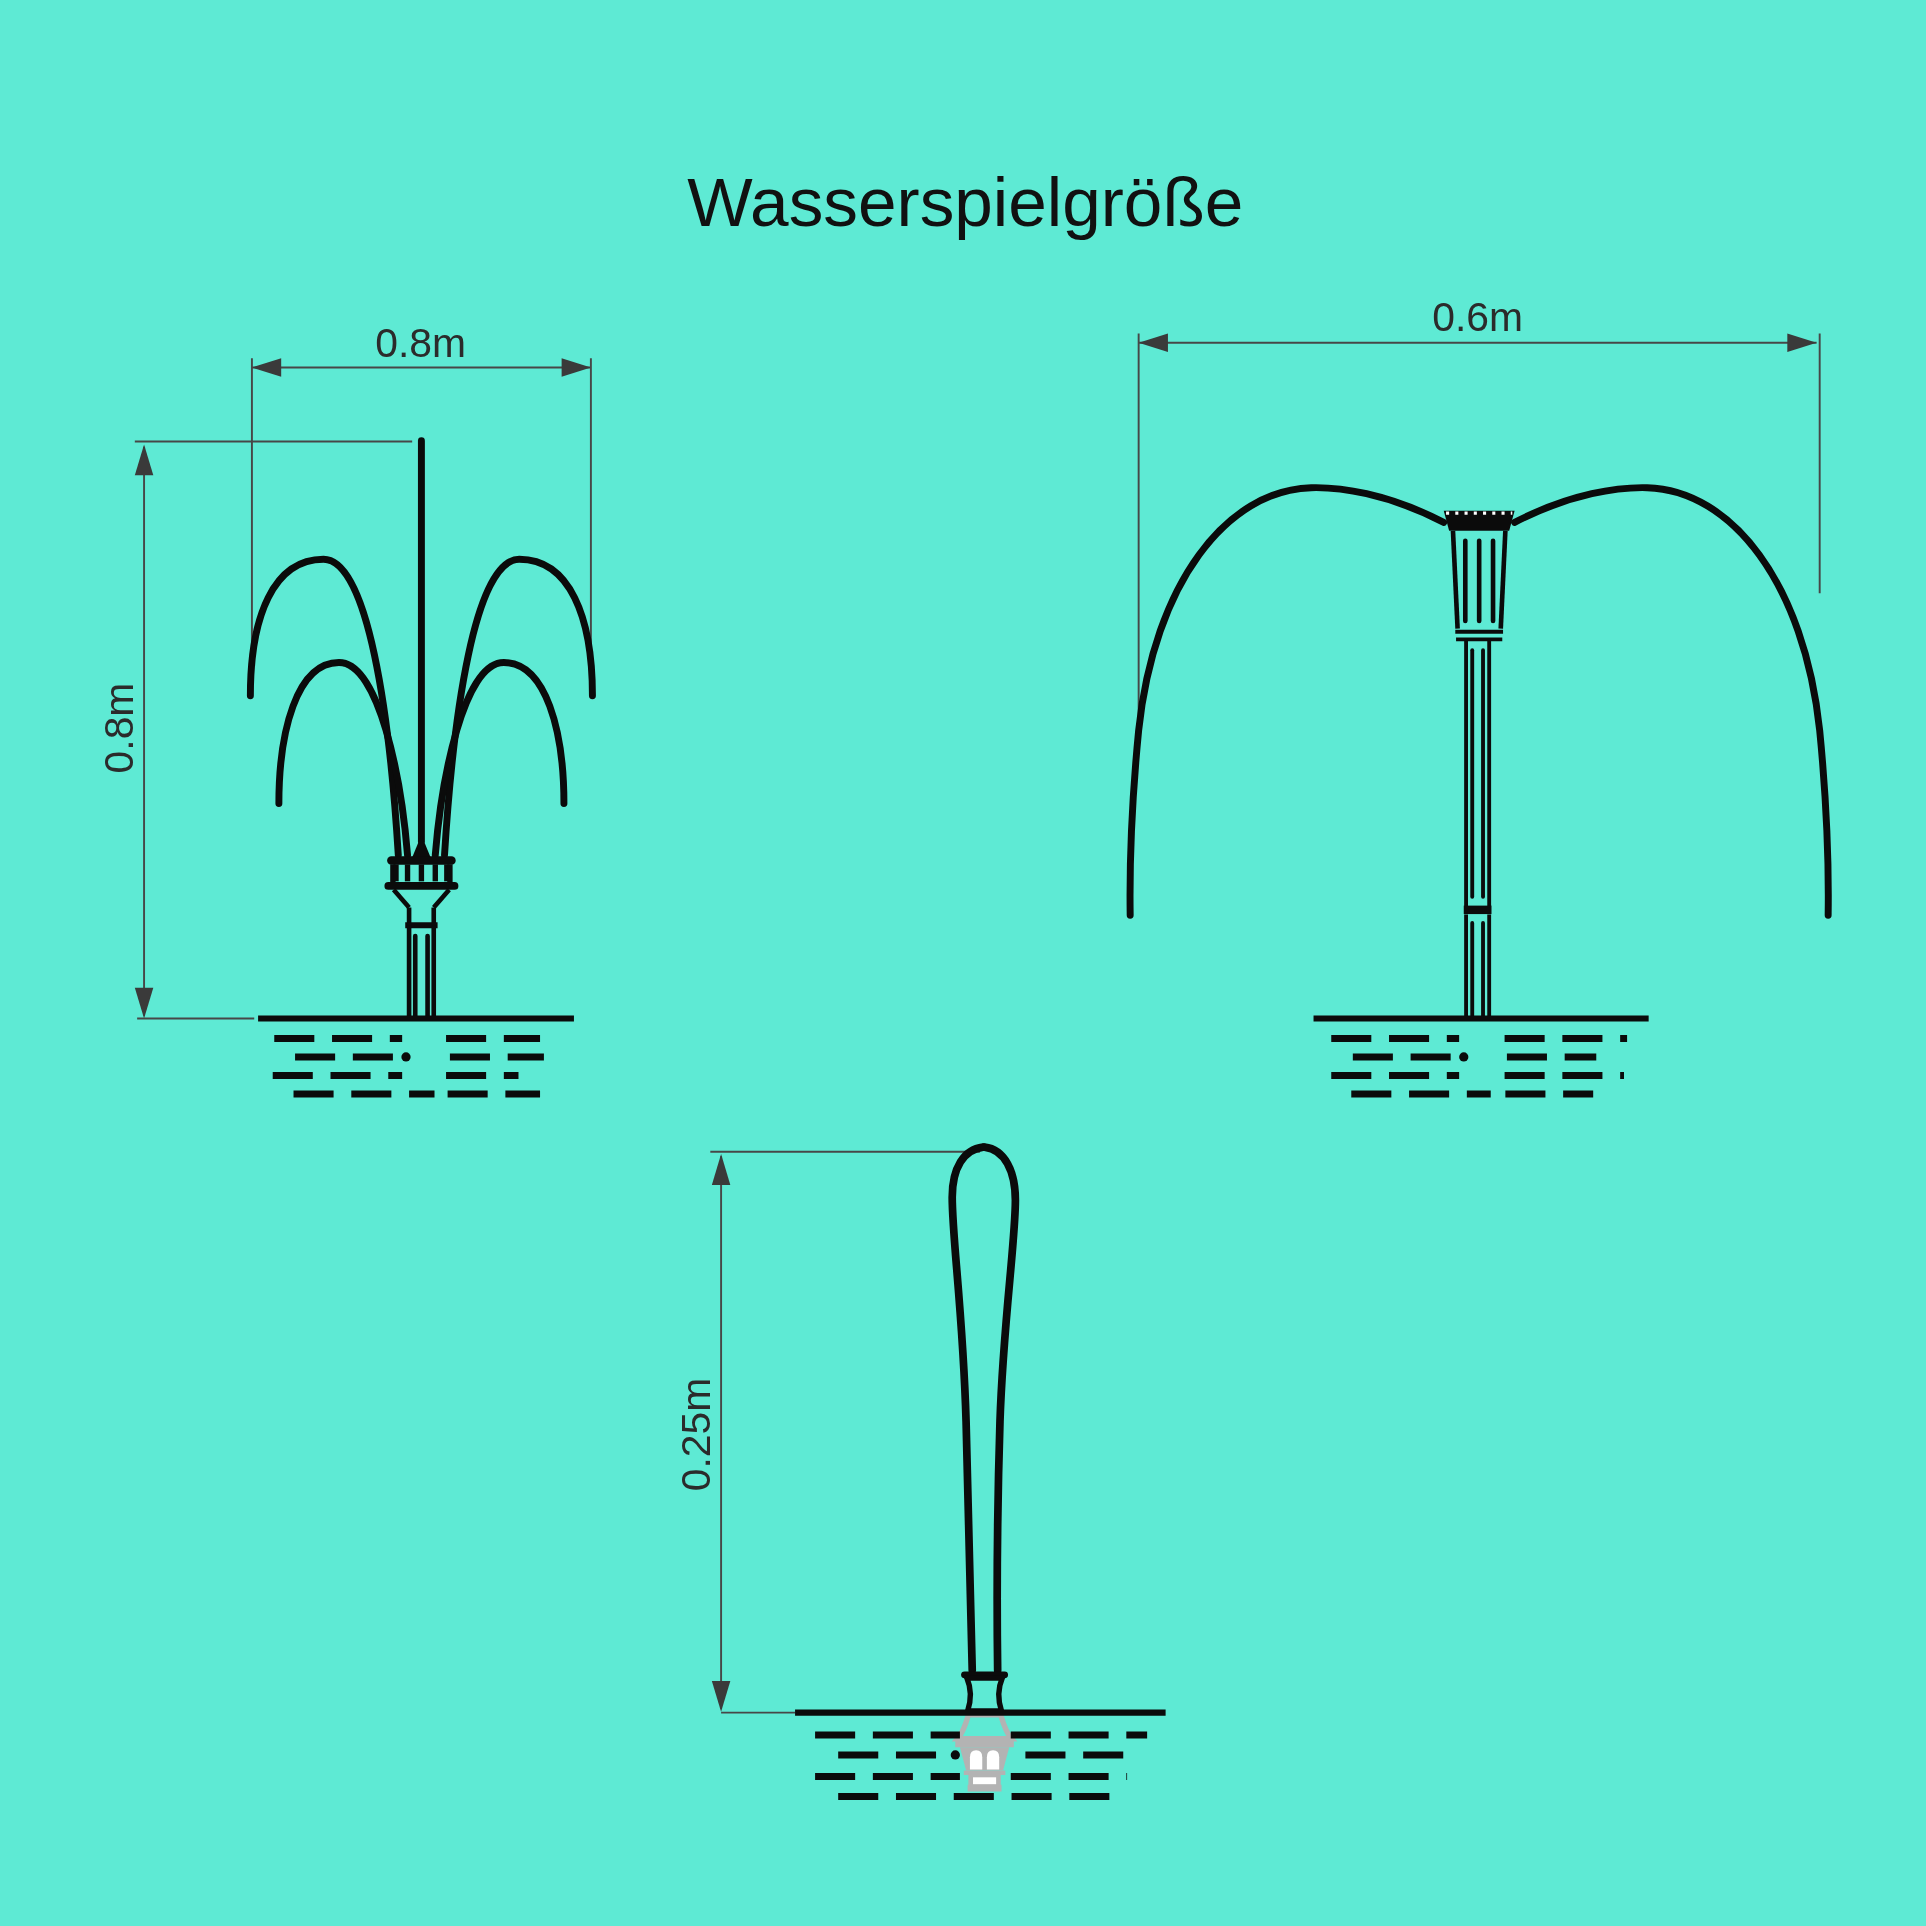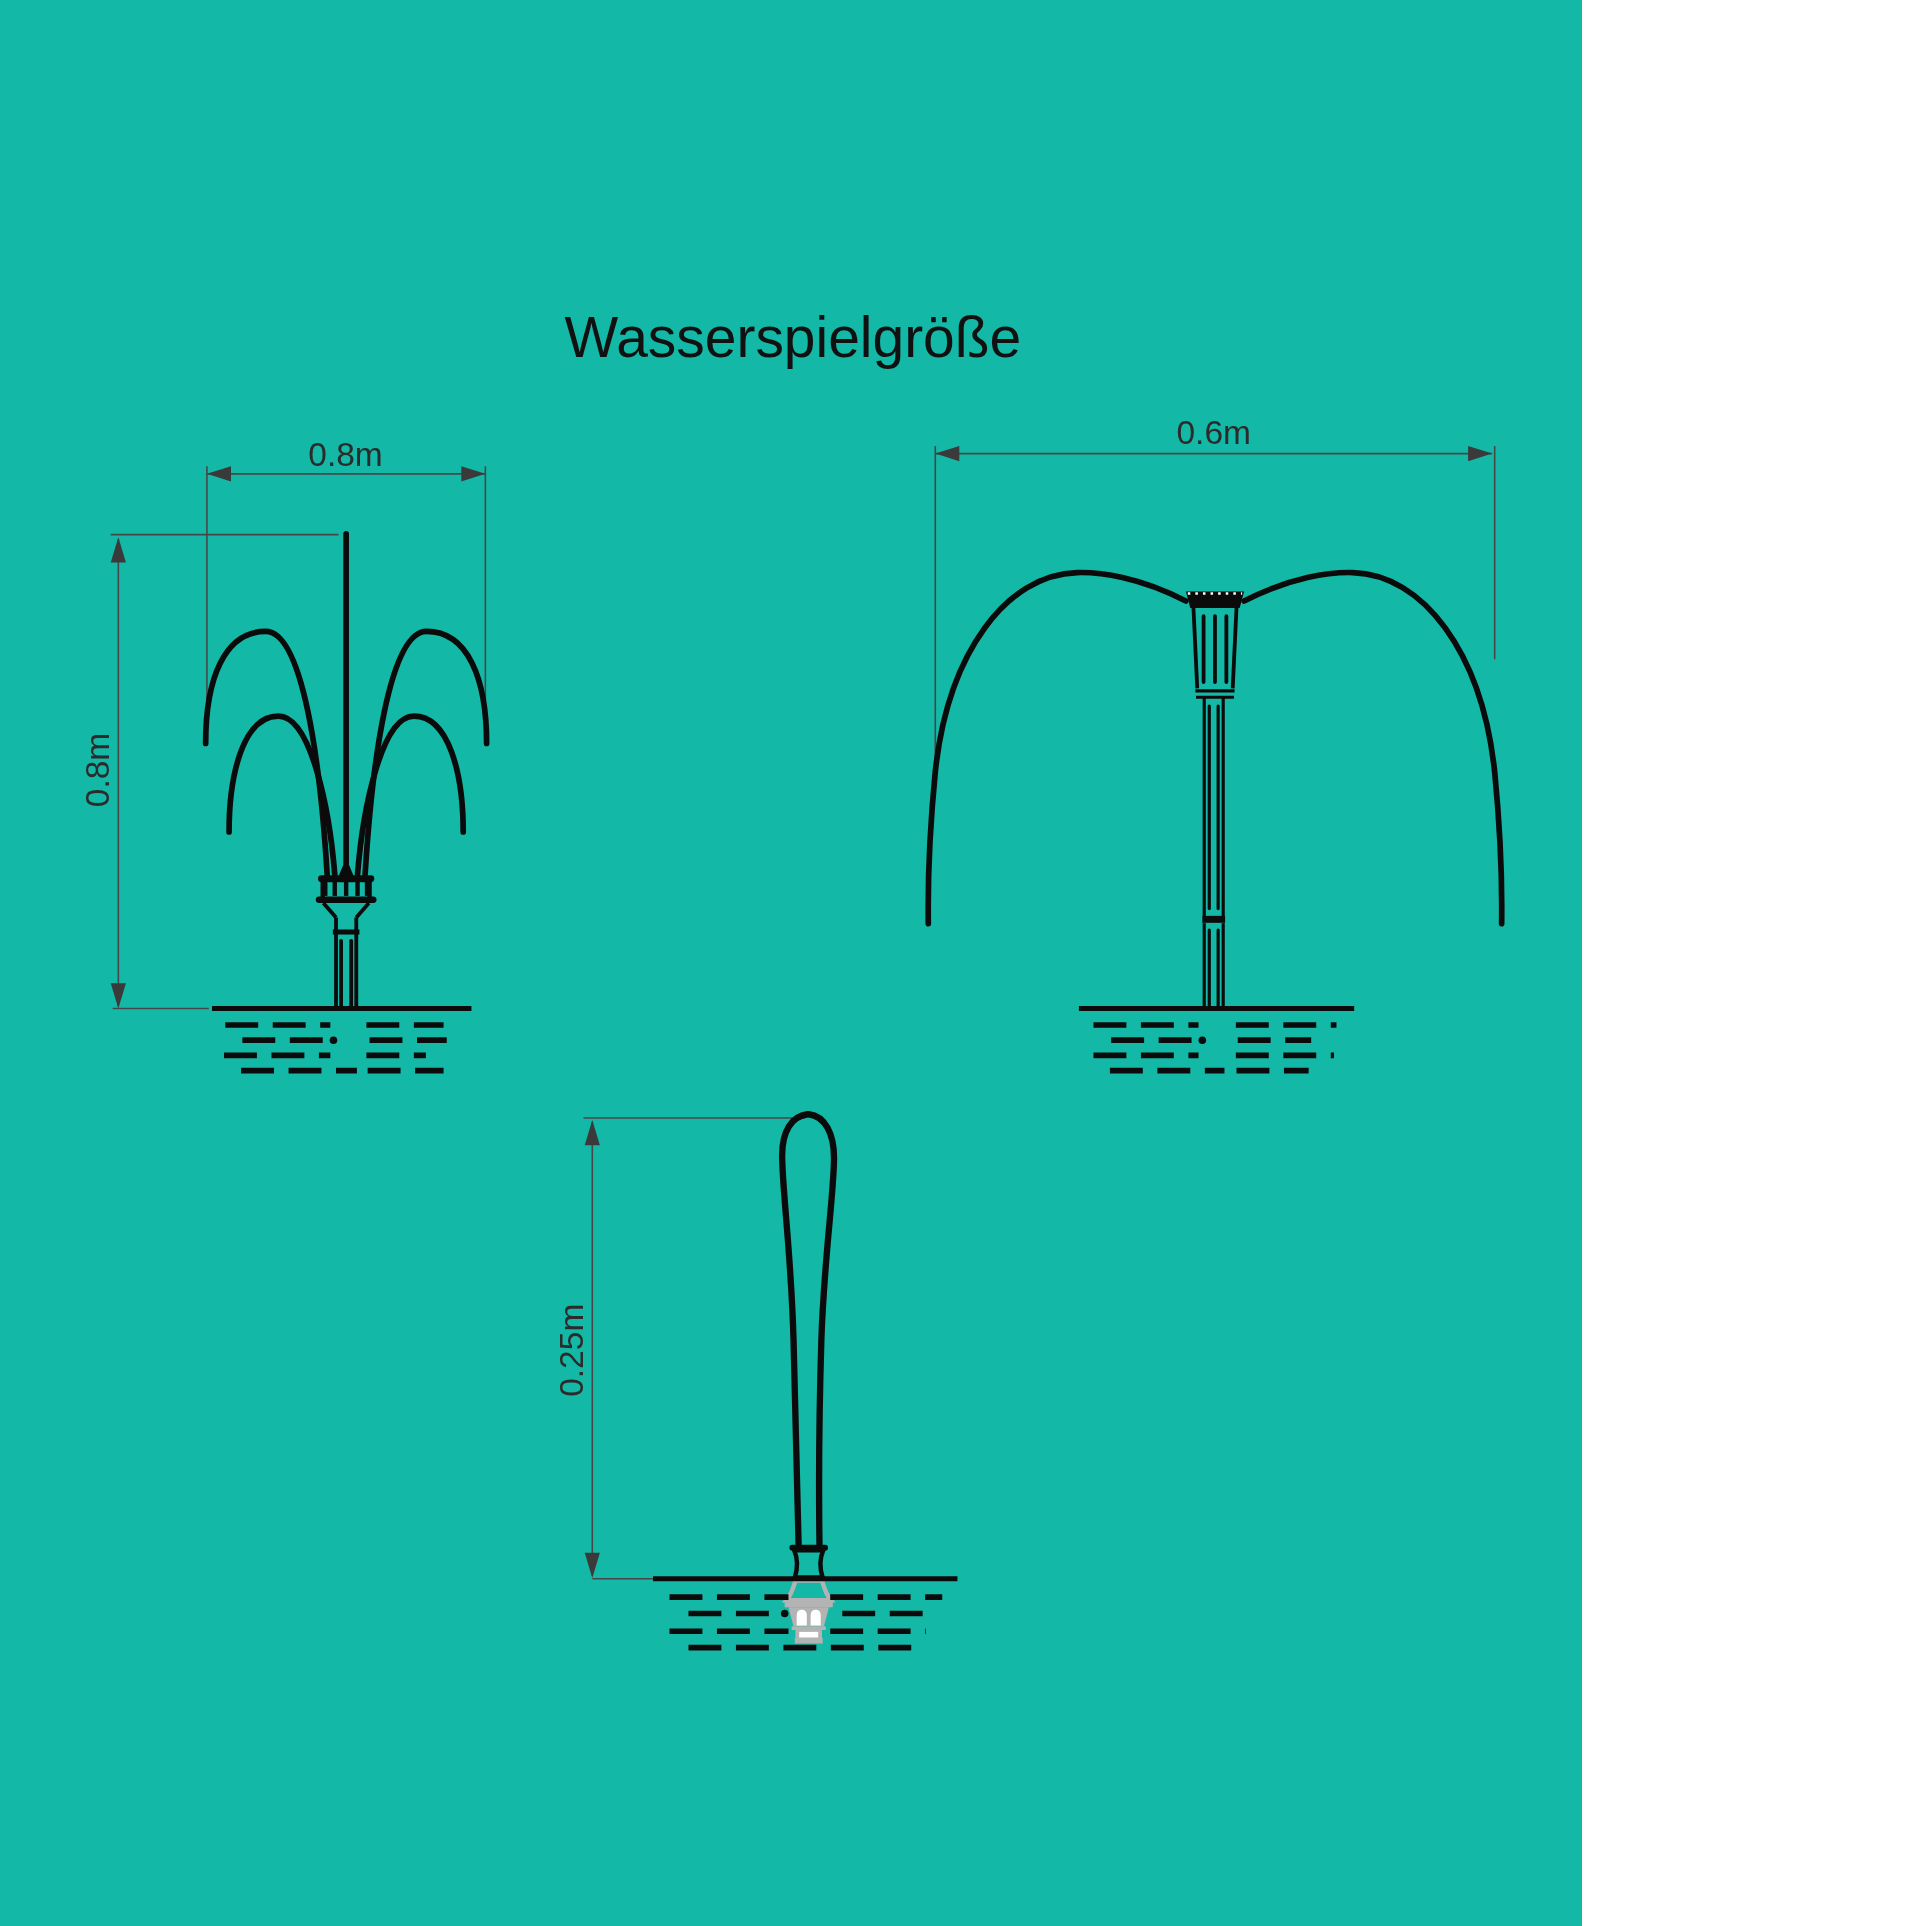--- a/index.html
+++ b/index.html
@@ -1,19 +1,19 @@
 <!DOCTYPE html>
 <html style="font-size:12.3px"><head>
 <meta charset="utf-8">
 <style>
   html,body{margin:0;padding:0;background:#ffffff;}
   .canvas{
     position:relative;
-    width:1582px;height:1926px;
-    background:#14b8a6;
+    width:1926px;height:1926px;
+    background:#5eead4;
     font-family:"Liberation Sans", sans-serif;
     overflow:hidden;
   }
   svg{display:block;width:100%;height:100%;}
   .title-text{
     font-family:"Liberation Sans", sans-serif;
     font-size:90px;
     fill:#111111;
   }
   .dim-text{

